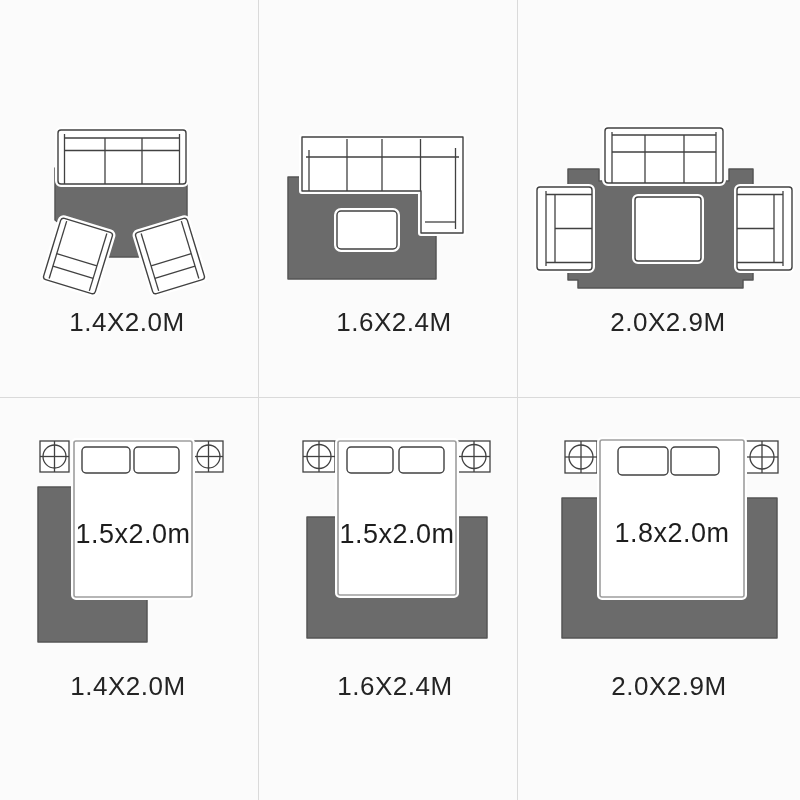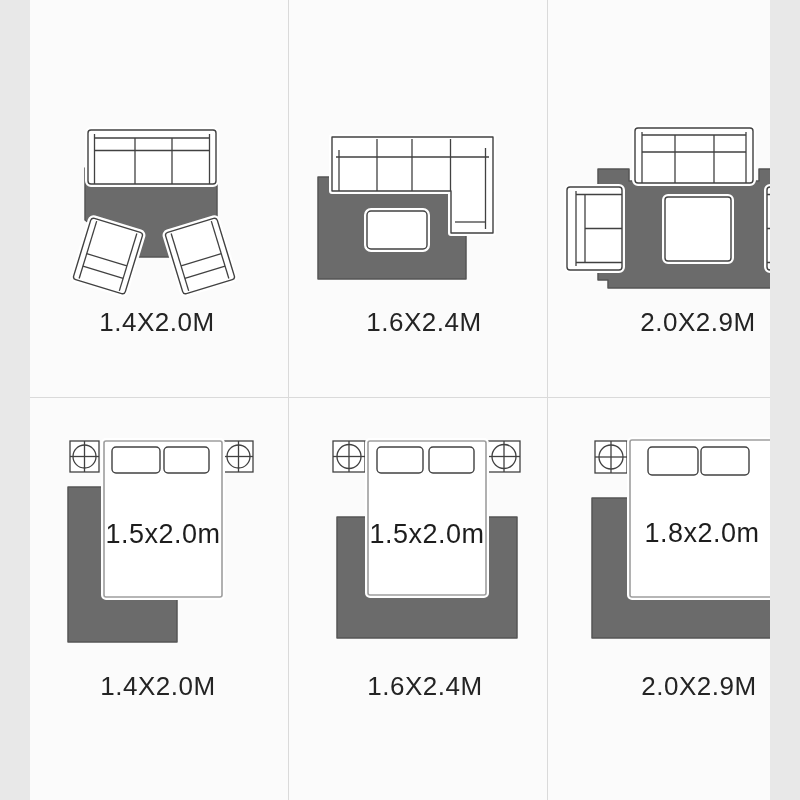--- a/index.html
+++ b/index.html
@@ -1,17 +1,17 @@
 <!DOCTYPE html>
 <html><head>
 <meta charset="utf-8">
 <style>
   html,body{margin:0;padding:0;background:#e8e8e8;}
   .canvas{
-    position:relative;width:740px;height:800px;margin:0 auto;
+    position:relative;width:800px;height:800px;margin:0 auto;
     background:#fbfbfb;overflow:hidden;
     font-family:"Liberation Sans","DejaVu Sans",sans-serif;
   }
   .canvas svg{position:absolute;left:0;top:0;}
   text{font-family:"Liberation Sans","DejaVu Sans",sans-serif;}
   .size-label{font-size:26px;fill:#242424;letter-spacing:0.5px;}
   .bed-size-text{font-size:27px;fill:#1d1d1d;letter-spacing:0.5px;}
   .furn{fill:#ffffff;stroke:#414141;stroke-width:1.4;stroke-linejoin:round;}
   .halo{fill:#ffffff;stroke:#ffffff;stroke-width:6;stroke-linejoin:round;}
   .det{stroke:#414141;stroke-width:1.3;fill:none;}

